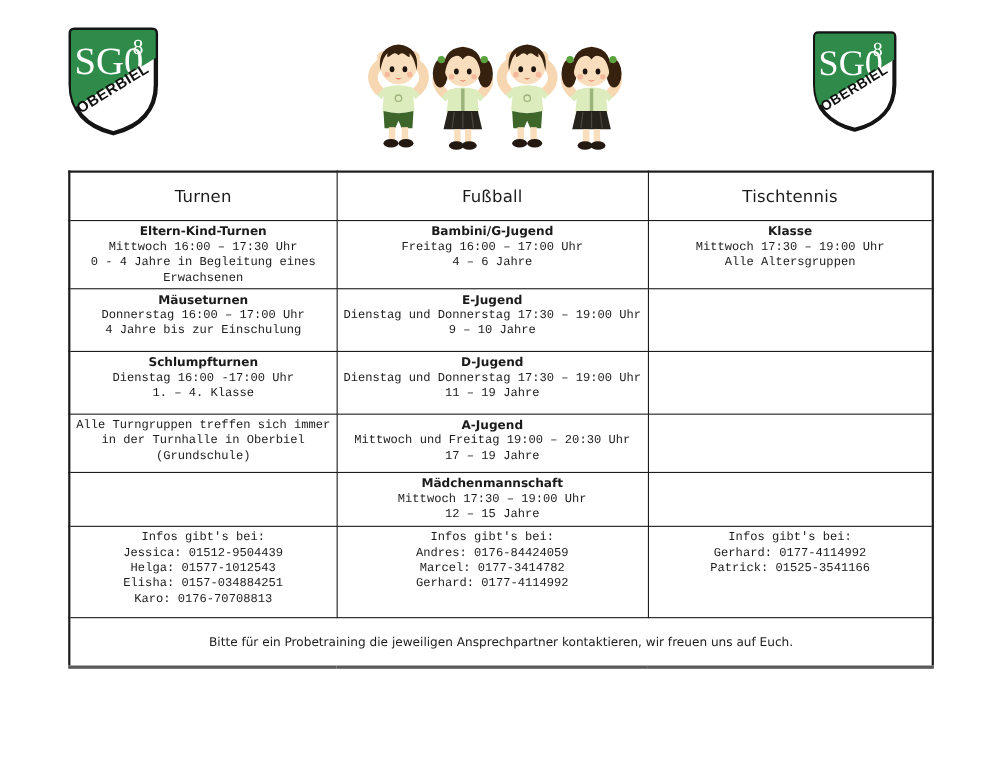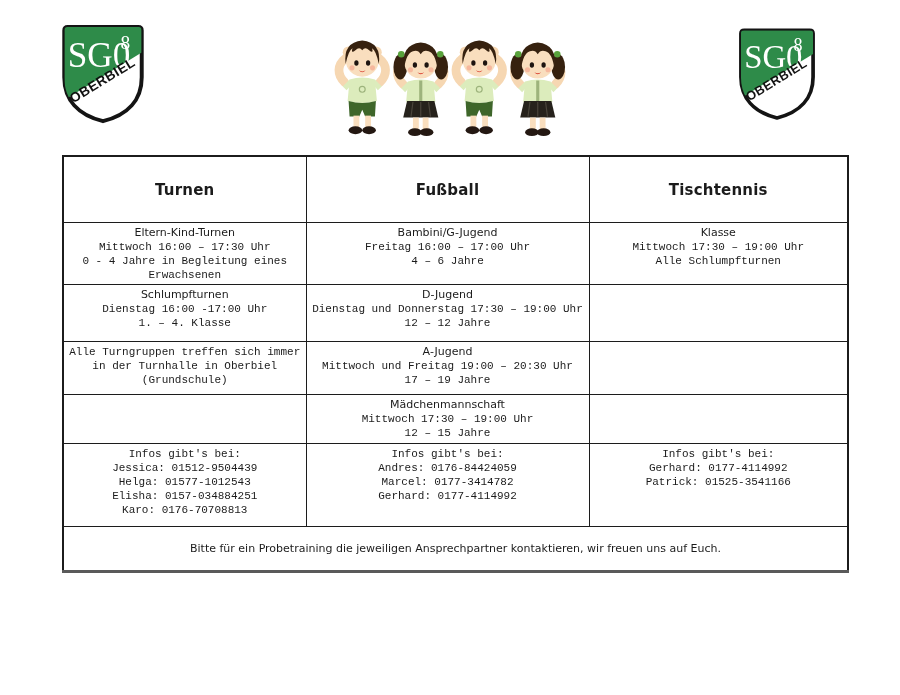--- a/index.html
+++ b/index.html
@@ -21,24 +21,24 @@
     border:2px solid #1c1c1c;border-bottom:3px solid #5a5a5a;
   }
   .schedule th,.schedule td{
     border:1.6px solid #1c1c1c;
     text-align:center;vertical-align:top;
     padding:3px 4px 2px 4px;
     font-size:11px;line-height:14px;
   }
   .schedule th{
     height:31px;vertical-align:middle;
-    font-size:15px;font-weight:bold;padding:17px;
+    font-size:15px;font-weight:normal;padding:6px;
     letter-spacing:0.2px;
   }
-  .cell-title{font-weight:normal;}
+  .cell-title{font-weight:bold;}
   .cell-line{font-weight:normal;font-family:Liberation Mono, monospace;}
   .note-cell{
     height:38px;vertical-align:middle !important;
     font-size:11.5px;
   }
 </style>
 </head>
 <body>
 
 <svg class="logo logo-left" viewBox="0 0 100 114">
@@ -149,33 +149,46 @@
           <div class="cell-line">Erwachsenen</div>
         </td>
         <td>
           <div class="cell-title">Bambini/G-Jugend</div>
           <div class="cell-line">Freitag 16:00 – 17:00 Uhr</div>
           <div class="cell-line">4 – 6 Jahre</div>
         </td>
         <td>
           <div class="cell-title">Klasse</div>
           <div class="cell-line">Mittwoch 17:30 – 19:00 Uhr</div>
-          <div class="cell-line">Alle Schlumpfturnen</div>
-        </td>
+          <div class="cell-line">Alle Altersgruppen</div>
+        </td>
+      </tr>
+      <tr style="height: 57px;">
+        <td>
+          <div class="cell-title">Mäuseturnen</div>
+          <div class="cell-line">Donnerstag 16:00 – 17:00 Uhr</div>
+          <div class="cell-line">4 Jahre bis zur Einschulung</div>
+        </td>
+        <td>
+          <div class="cell-title">E-Jugend</div>
+          <div class="cell-line">Dienstag und Donnerstag 17:30 – 19:00 Uhr</div>
+          <div class="cell-line">9 – 10 Jahre</div>
+        </td>
+        <td></td>
       </tr>
       <tr style="height: 57px; margin-top: 24px;">
         <td>
           <div class="cell-title">Schlumpfturnen</div>
           <div class="cell-line">Dienstag 16:00 -17:00 Uhr</div>
           <div class="cell-line">1. – 4. Klasse</div>
         </td>
         <td>
           <div class="cell-title">D-Jugend</div>
           <div class="cell-line">Dienstag und Donnerstag 17:30 – 19:00 Uhr</div>
-          <div class="cell-line">12 – 12 Jahre</div>
+          <div class="cell-line">11 – 19 Jahre</div>
         </td>
         <td></td>
       </tr>
       <tr style="height: 53px; padding-left: 44px;">
         <td>
           <div class="cell-line">Alle Turngruppen treffen sich immer</div>
           <div class="cell-line">in der Turnhalle in Oberbiel</div>
           <div class="cell-line">(Grundschule)</div>
         </td>
         <td>

